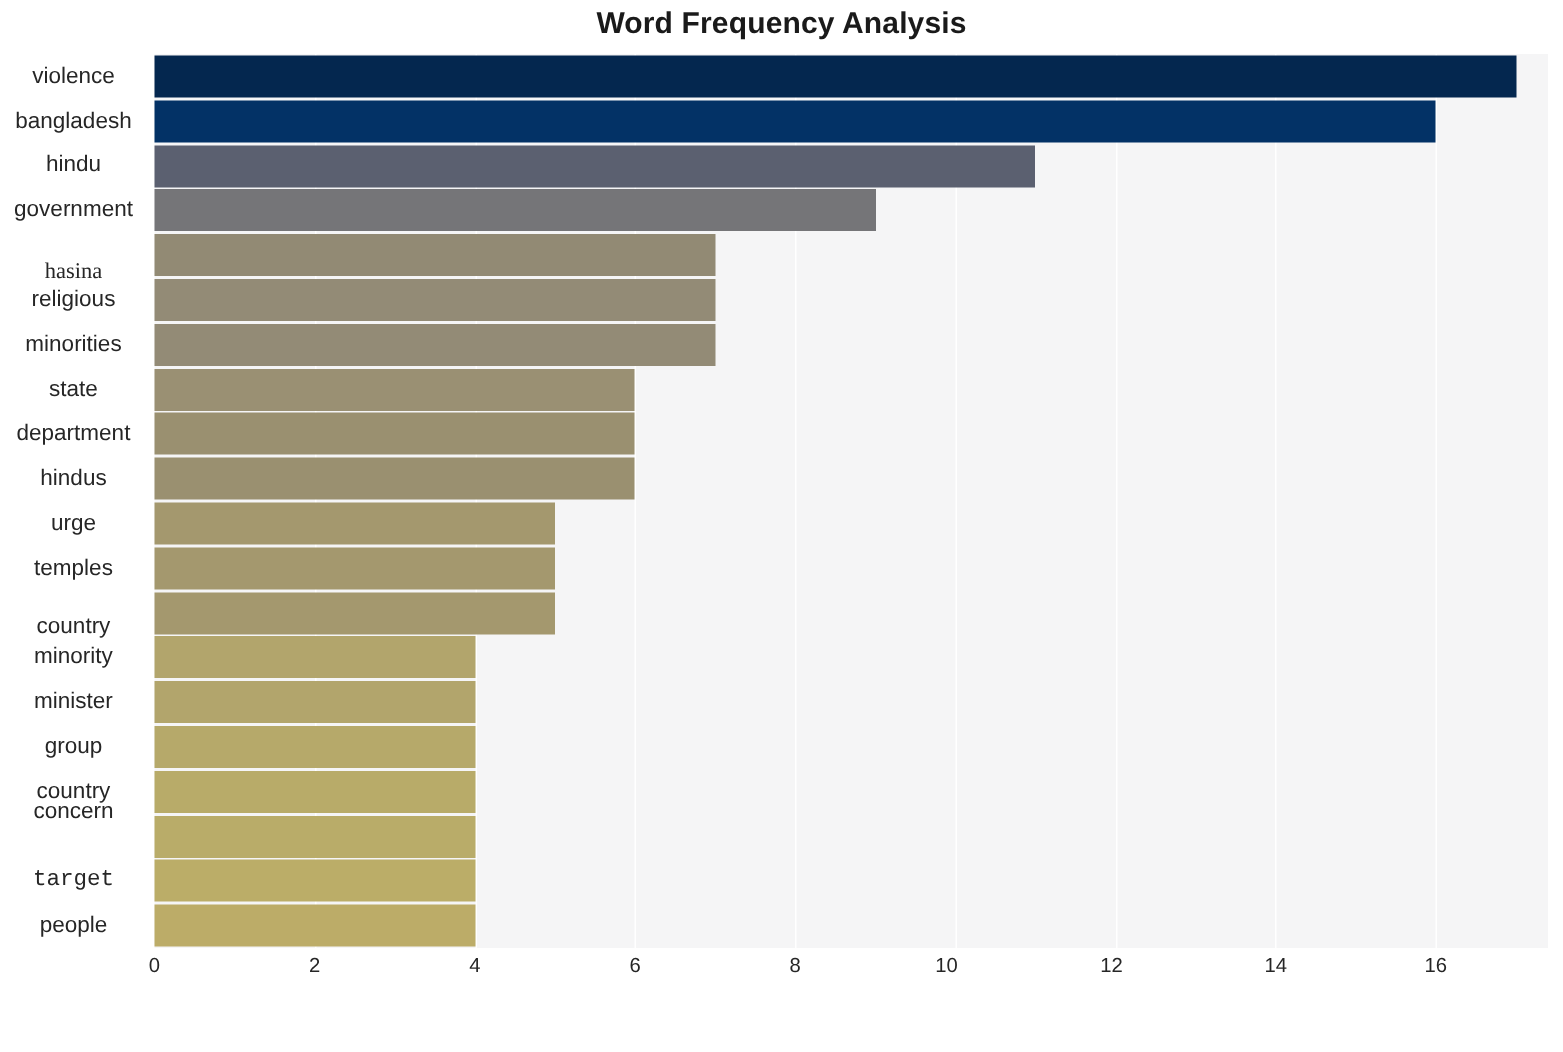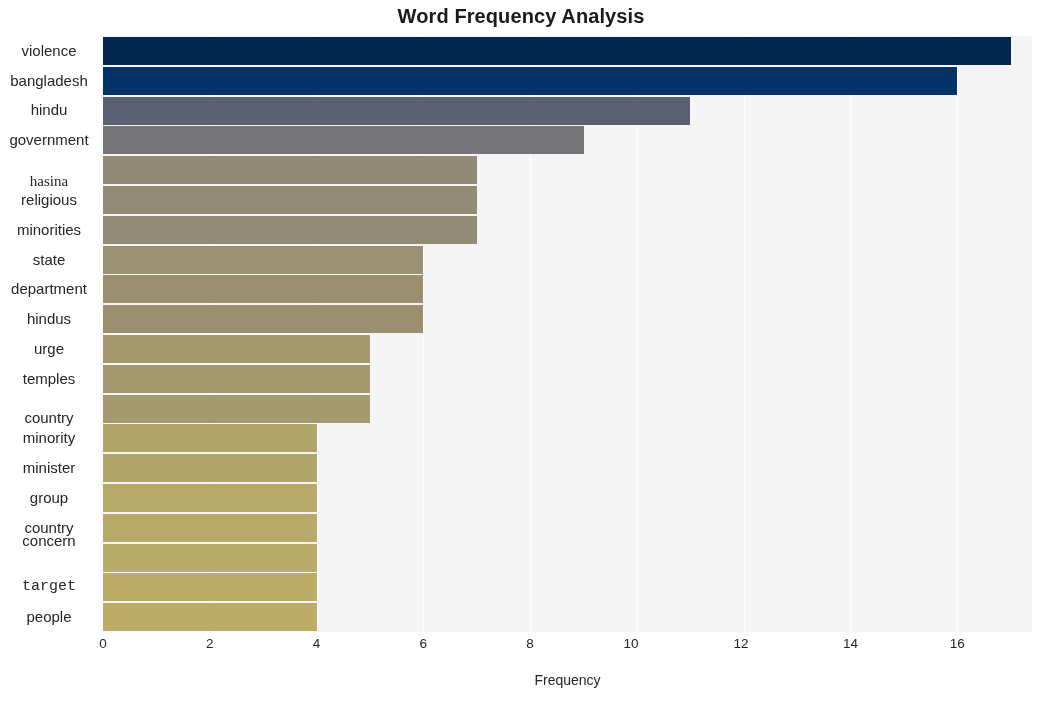--- a/index.html
+++ b/index.html
@@ -219,15 +219,14 @@
       <div class="x-tick" style="left: 106.782px;">2</div>
       <div class="x-tick" style="left: 213.563px;">4</div>
       <div class="x-tick" style="left: 320.345px;">6</div>
       <div class="x-tick" style="left: 427.126px;">8</div>
       <div class="x-tick" style="left: 528px;">10</div>
       <div class="x-tick" style="left: 638px;">12</div>
       <div class="x-tick" style="left: 747.471px;">14</div>
       <div class="x-tick" style="left: 854.253px;">16</div>
     </div>
 
-  <div id="x-axis-label">Frequency</div>
 
 </div>
 
 </body></html>

